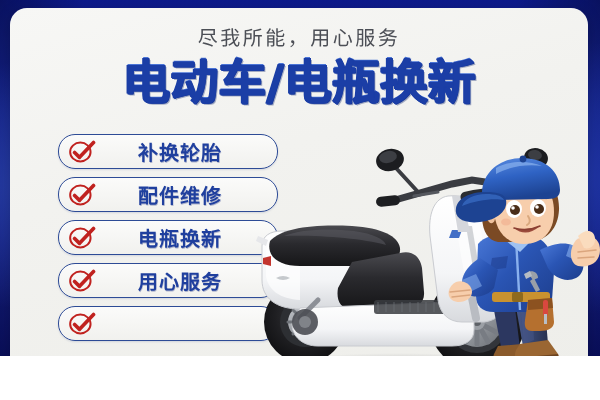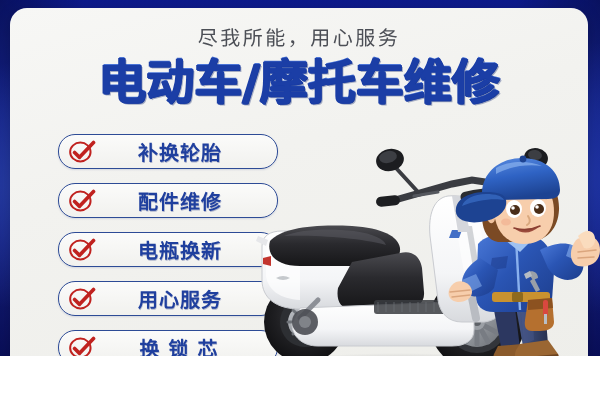--- a/index.html
+++ b/index.html
@@ -48,21 +48,21 @@
     font-family:"DejaVu Sans","Liberation Sans",sans-serif;
     text-shadow:
       1px 0 0 #1b3ea6, -1px 0 0 #1b3ea6, 0 1px 0 #1b3ea6,
       1px 1px 0 #16348f, 2px 2px 0 rgba(12,34,110,.35),
       0 -1px 0 #4a74d6;
   }
 
   
   #features{position:absolute;left:48px;top:126px;}
   .pill{
-    position:relative;width:218px;height:33px;margin-bottom:14px;
+    position:relative;width:218px;height:33px;margin-bottom:8px;
     border:1.6px solid #2d4b96;border-radius:17px;
     background:linear-gradient(180deg,#fbfbfa 0%,#f1f1ee 100%);
     display:flex;align-items:center;
     box-shadow:0 1px 2px rgba(30,50,120,.14);
   }
   .pill .chk{
     position:absolute;left:9px;top:50%;transform:translateY(-50%);
     width:28px;height:24px;
   }
   .pill .plabel{
@@ -81,21 +81,21 @@
 </style>
 </head>
 <body>
 
 <div id="poster">
 
   <div id="card">
 
     <div id="tagline">尽我所能，用心服务</div>
 
-    <div id="headline">电动车/摩托车维修</div>
+    <div id="headline">电动车/电瓶换新</div>
 
     <div id="features">
         <div class="pill">
           <svg class="chk" viewBox="0 0 34 28">
             <ellipse cx="15" cy="14" rx="12.4" ry="11.4" fill="none" stroke="#c0221f" stroke-width="2.4"></ellipse>
             <path d="M8 14.5 L14 20.5 L31 2.5" fill="none" stroke="#c0221f" stroke-width="4.4" stroke-linecap="round" stroke-linejoin="round"></path>
           </svg>
           <span class="plabel">补换轮胎</span>
         </div>
         <div class="pill">
@@ -117,21 +117,20 @@
             <ellipse cx="15" cy="14" rx="12.4" ry="11.4" fill="none" stroke="#c0221f" stroke-width="2.4"></ellipse>
             <path d="M8 14.5 L14 20.5 L31 2.5" fill="none" stroke="#c0221f" stroke-width="4.4" stroke-linecap="round" stroke-linejoin="round"></path>
           </svg>
           <span class="plabel">用心服务</span>
         </div>
         <div class="pill wide">
           <svg class="chk" viewBox="0 0 34 28">
             <ellipse cx="15" cy="14" rx="12.4" ry="11.4" fill="none" stroke="#c0221f" stroke-width="2.4"></ellipse>
             <path d="M8 14.5 L14 20.5 L31 2.5" fill="none" stroke="#c0221f" stroke-width="4.4" stroke-linecap="round" stroke-linejoin="round"></path>
           </svg>
-          <span class="plabel">换锁芯</span>
         </div>
       </div>
   </div>
 
   <svg id="art" viewBox="0 0 600 400">
     <defs>
       <linearGradient id="bodyG" x1="0" y1="0" x2="0" y2="1">
         <stop offset="0%" stop-color="#ffffff"></stop>
         <stop offset="62%" stop-color="#f4f5f7"></stop>
         <stop offset="100%" stop-color="#d8dade"></stop>

